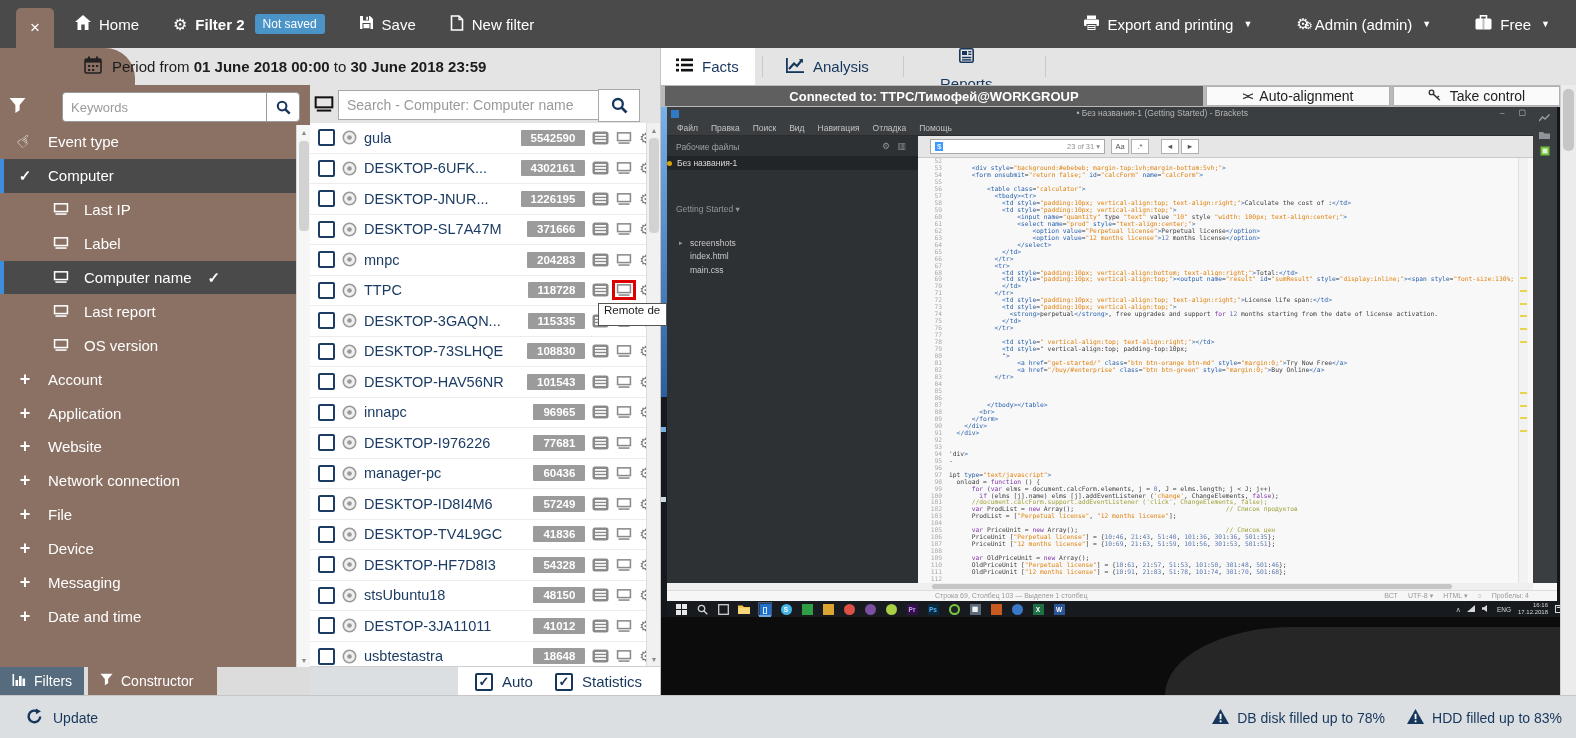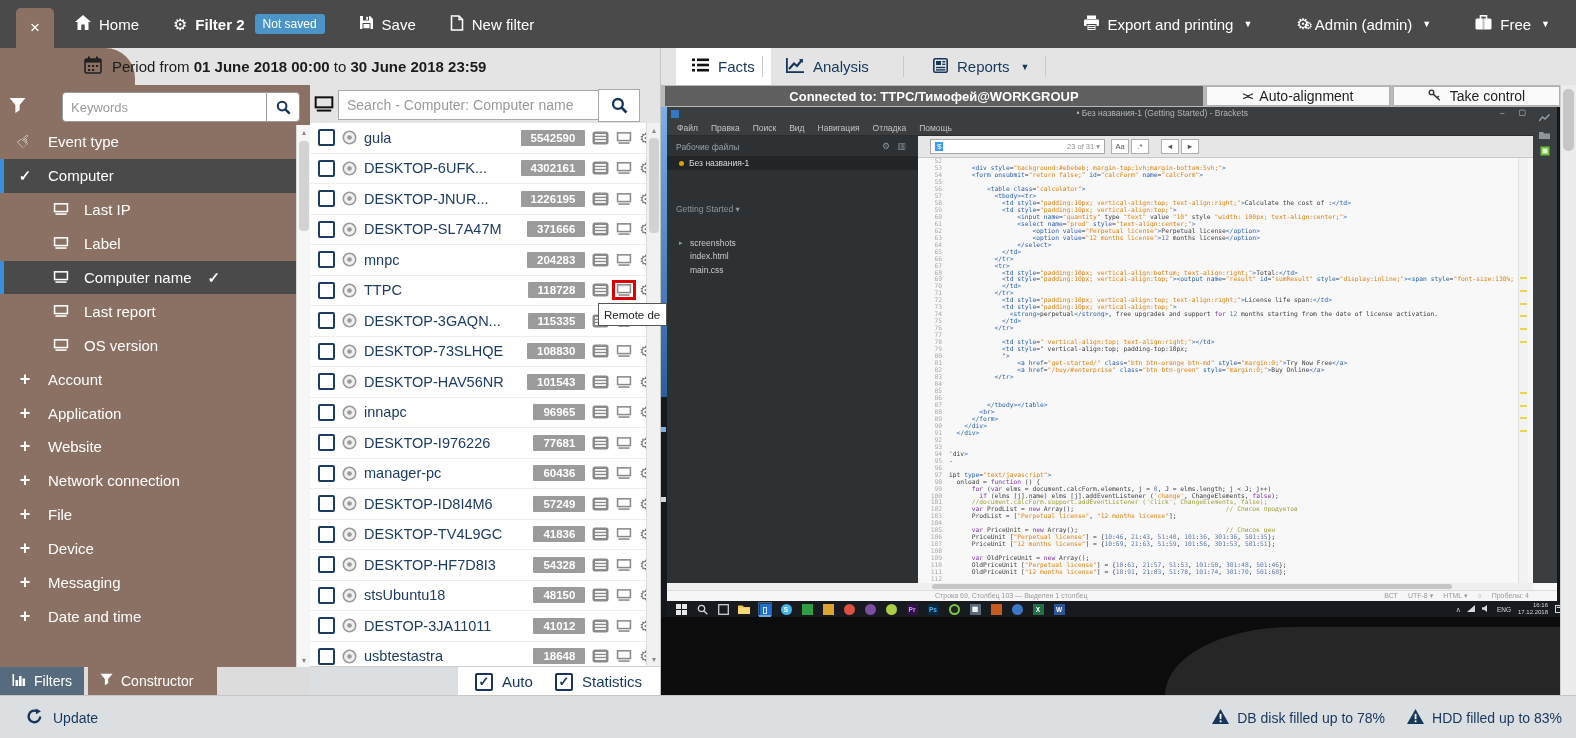--- a/index.html
+++ b/index.html
@@ -65,21 +65,21 @@
   .rowic{color:#7c7c7c;display:flex;align-items:center;}
   .gear2{font-size:14px;color:#7c7c7c;line-height:1;letter-spacing:-7px;}
   .redbox{outline:3px solid #dd0000;outline-offset:1px;}
   #list-scroll{left:646px;top:123px;width:14px;height:543px;background:#f1f1f1;border-left:1px solid #dcdcdc;}
   #list-footer{left:310px;top:666px;width:350px;height:29px;background:#fff;border-top:1px solid #cfcfcf;}
   #footer-gray{position:absolute;left:0;top:0;width:148px;height:29px;background:#dcdfe1;}
   .chk-item{position:absolute;top:0;height:29px;display:flex;align-items:center;gap:9px;color:#16365c;font-size:15px;}
   .chkbox{width:14px;height:14px;border:2px solid #16365c;border-radius:2px;background:#fff;color:#16365c;
           font-size:13px;font-weight:bold;display:flex;align-items:center;justify-content:center;line-height:1;}
   #tooltip{left:598px;top:303px;width:62px;height:21px;background:#fff;border:1px solid #555;color:#222;
-           font-size:11.5px;display:flex;align-items:center;padding-left:5px;overflow:hidden;white-space:nowrap;z-index:30;}
+           font-size:11.5px;display:flex;align-items:flex-start;padding-left:5px;overflow:hidden;white-space:nowrap;z-index:30;}
   
   #divider-v{left:660px;top:48px;width:1px;height:647px;background:#c4c4c4;z-index:5;}
   #facts-tabs{left:660px;top:48px;width:900px;height:37px;background:#e4e4e4;}
   .ftab{position:absolute;top:0;height:37px;display:flex;align-items:center;gap:9px;color:#16365c;font-size:15px;padding:0 16px;}
   .ftab.active{background:#fff;}
   .ftab-sep{position:absolute;top:8px;width:1px;height:21px;background:#c9c9c9;}
   #remote-head{left:660px;top:85px;width:900px;height:22px;background:#b9b9b9;}
   #conn-seg{position:absolute;left:5px;top:1px;width:538px;height:20px;background:#5f5f5f;color:#fff;
             font-size:13px;font-weight:bold;display:flex;align-items:center;justify-content:center;}
   .head-btn{position:absolute;top:1px;height:20px;background:#fafafa;border:1px solid #b0b0b0;box-sizing:border-box;
@@ -95,21 +95,21 @@
   #bwin{position:absolute;left:7px;top:0;width:890px;height:494px;background:#f8f8f8;}
   #btitle{position:absolute;left:0;top:0;width:890px;height:14px;background:#3b3e40;color:#b5b5b5;font-size:8.5px;}
   #btitle-txt{position:absolute;left:46%;top:1px;white-space:nowrap;}
   #bwin-ctl{position:absolute;right:6px;top:1px;color:#c4c4c4;font-size:8px;letter-spacing:6px;}
   #bmenu{position:absolute;left:0;top:14px;width:890px;height:15px;background:#3b3e40;border-bottom:1px solid #2a2c2e;
          display:flex;align-items:center;gap:13px;padding-left:10px;color:#c3c3c3;font-size:8.5px;box-sizing:border-box;}
   #bside{position:absolute;left:0;top:29px;width:251px;height:447px;background:#2d3134;color:#aaa;}
   #wf-head{position:absolute;left:9px;top:6px;font-size:8.5px;color:#9aa2a6;}
   .wf-ic{position:absolute;top:5px;color:#8a9296;font-size:9px;}
   #wf-row{position:absolute;left:0;top:20px;width:251px;height:14px;background:#222527;color:#dadada;font-size:8.5px;
-          display:flex;align-items:center;gap:5px;padding-left:12px;box-sizing:border-box;}
+          display:flex;align-items:center;gap:5px;box-sizing:border-box;}
   .golddot{width:5px;height:5px;border-radius:50%;background:#d8a200;}
   #proj-head{position:absolute;left:9px;top:68px;font-size:8.5px;color:#8f979b;}
   .tree-row{position:absolute;left:0;width:251px;height:13px;font-size:8.5px;display:flex;align-items:center;gap:4px;padding-left:12px;box-sizing:border-box;color:#c9c9c9;}
   
   #beditor{position:absolute;left:251px;top:29px;width:615px;height:447px;background:#f8f8f8;}
   #bsearch{position:absolute;left:0;top:0;width:615px;height:22px;background:#e6e6e6;border-bottom:1px solid #c8c8c8;box-sizing:border-box;}
   #bsearch-input{position:absolute;left:12px;top:3px;width:175px;height:15px;background:#fff;border:1px solid #a8a8a8;
                  font-size:8px;display:flex;align-items:center;padding:0 4px;box-sizing:border-box;color:#333;}
   .selhl{background:#3c99ff;color:#fff;padding:0 2px;}
   #match-count{margin-left:auto;color:#909090;font-size:7.5px;}
@@ -888,41 +888,41 @@
       <span>Statistics</span>
     </div>
   </div>
   <div class="abs" id="tooltip">
     <span>Remote de</span>
   </div>
 
   <div class="abs" id="divider-v"></div>
 
   <div class="abs" id="facts-tabs">
-    <div class="ftab active" style="left:16px;">
+    <div class="ftab active" style="left:0;">
       <span><svg width="17" height="14" viewBox="0 0 17 14">
             <rect x="0" y="0.5" width="3" height="2.6" fill="#111"></rect>
             <rect x="5" y="0.5" width="12" height="2.6" fill="#111"></rect>
             <rect x="0" y="5.7" width="3" height="2.6" fill="#111"></rect>
             <rect x="5" y="5.7" width="12" height="2.6" fill="#111"></rect>
             <rect x="0" y="10.9" width="3" height="2.6" fill="#111"></rect>
             <rect x="5" y="10.9" width="12" height="2.6" fill="#111"></rect>
           </svg></span>
       <span>Facts</span>
     </div>
     <div class="ftab" style="left:110px;">
       <span><svg width="18" height="15" viewBox="0 0 18 15">
             <rect x="0" y="0" width="1.8" height="15" fill="#16365c"></rect>
             <rect x="0" y="13.2" width="18" height="1.8" fill="#16365c"></rect>
             <path d="M3 11 L8 5.5 L11 8 L16 2" fill="none" stroke="#16365c" stroke-width="2.2"></path>
             <path d="M16.8 0.8 L17 5 L12.8 1.6 Z" fill="#16365c"></path>
           </svg></span>
       <span>Analysis</span>
     </div>
-    <div class="ftab" style="left:257px;">
+    <div class="ftab" style="left:264px;flex-direction:column;">
       <span><svg width="15" height="15" viewBox="0 0 15 15">
             <rect x="0.8" y="0.8" width="13.4" height="13.4" rx="1.5" fill="none" stroke="#16365c" stroke-width="1.6"></rect>
             <rect x="3" y="3" width="5" height="4" fill="#16365c"></rect>
             <rect x="9.3" y="3" width="3" height="1.4" fill="#16365c"></rect>
             <rect x="9.3" y="5.6" width="3" height="1.4" fill="#16365c"></rect>
             <rect x="3" y="8.8" width="9.3" height="1.4" fill="#16365c"></rect>
             <rect x="3" y="11.2" width="9.3" height="1.4" fill="#16365c"></rect>
           </svg></span>
       <span>Reports</span>
       <span class="caret">▼</span>

